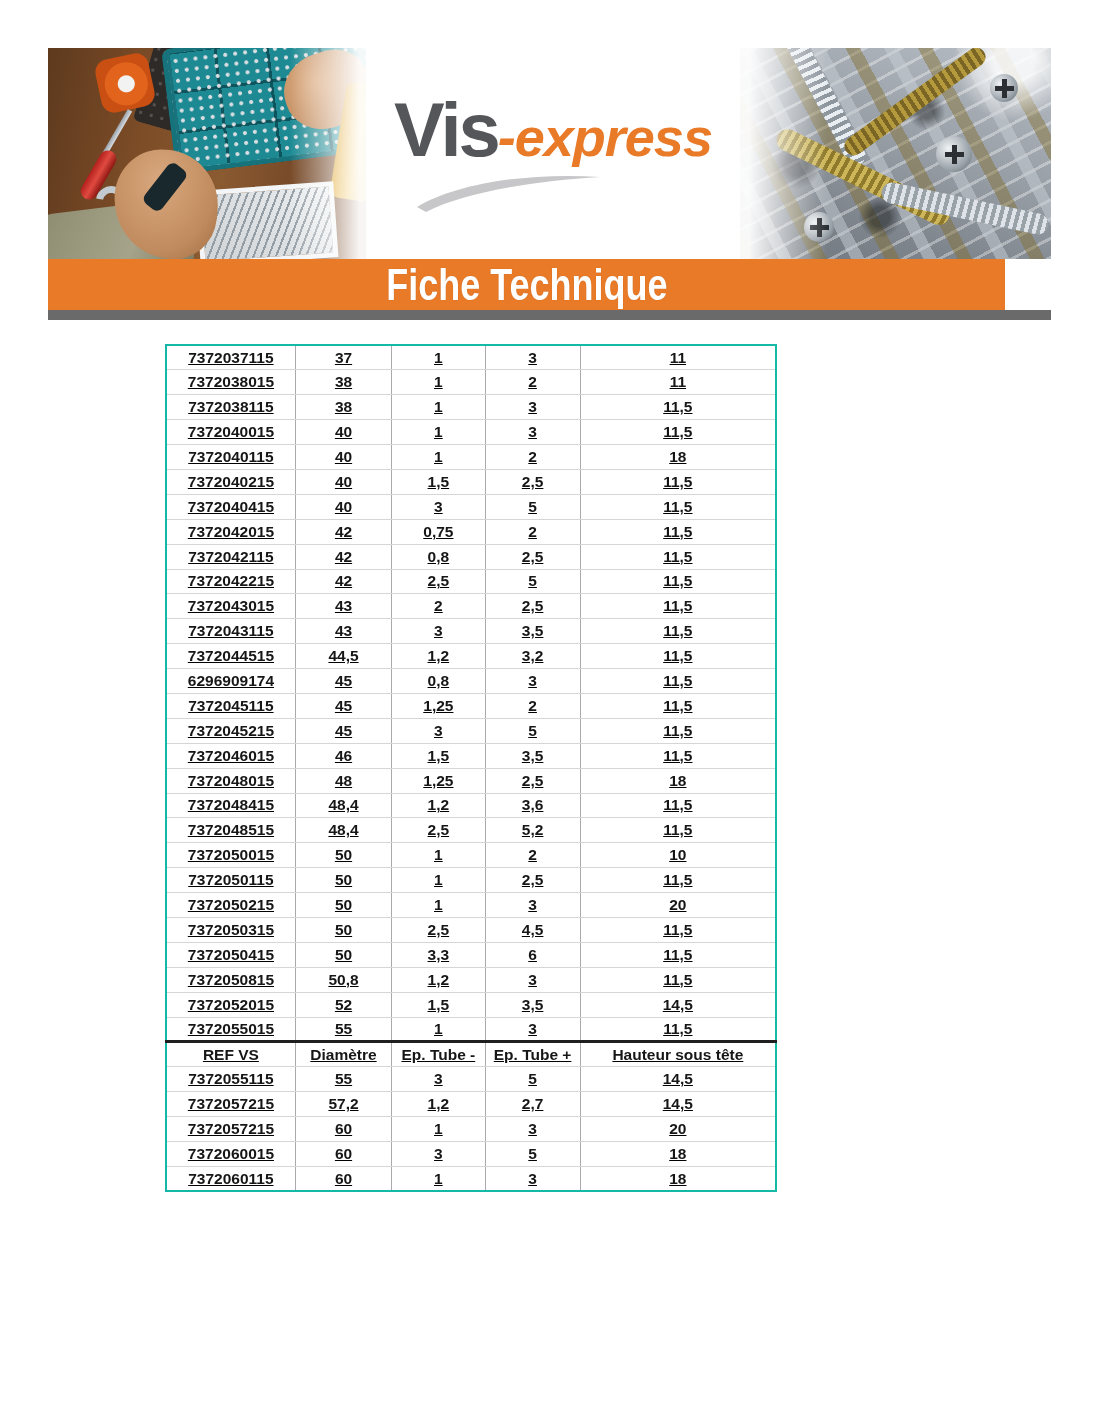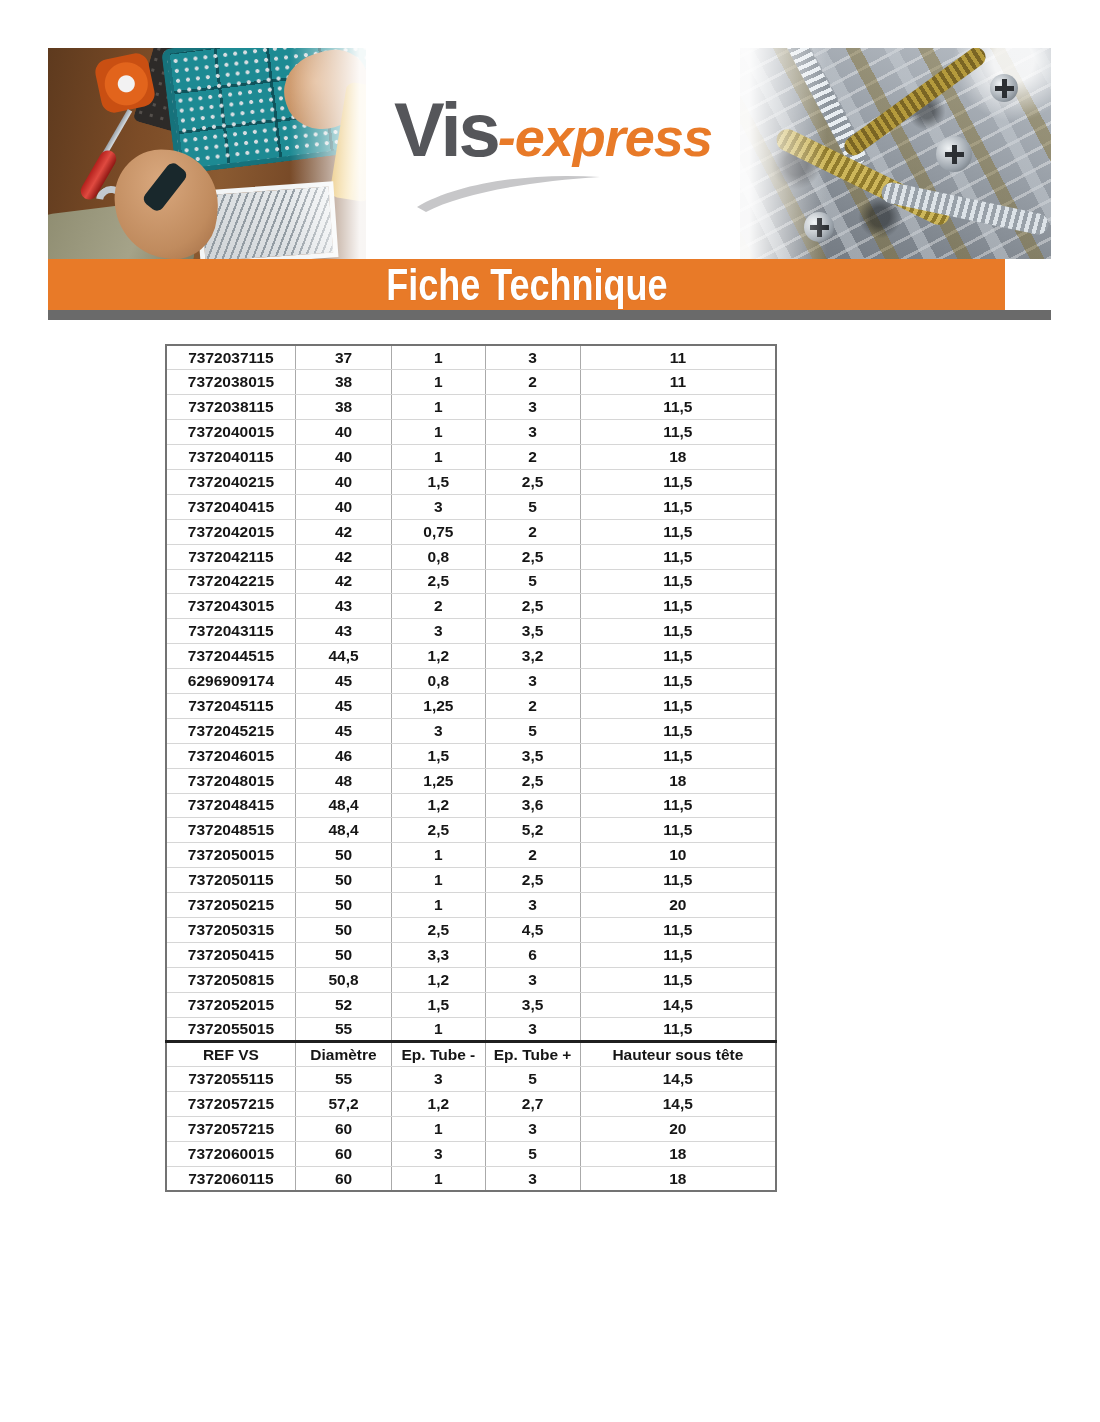--- a/index.html
+++ b/index.html
@@ -90,21 +90,21 @@
   
   .banner{position:absolute;left:48px;top:211px;width:957px;height:51px;background:var(--brand-orange,#e87a28);
     display:flex;align-items:center;justify-content:center;}
   .banner-text{color:#ffffff;font-weight:700;font-size:45px;line-height:1;transform:scaleX(.8);letter-spacing:0;
     text-shadow:0 0 1px rgba(120,60,10,.35);}
   .gray-strip{position:absolute;left:48px;top:262px;width:1003px;height:10px;background:var(--divider-gray,#6a6a6a);}
   .footer-bar{position:absolute;left:48px;top:1383px;width:997px;height:39px;background:var(--footer-gray,#58585a);}
 
   
   .table-wrap{position:absolute;left:165px;top:296px;width:612px;}
-  table.spec{width:100%;border-collapse:collapse;table-layout:fixed;border:2px solid #737373;}
+  table.spec{width:100%;border-collapse:collapse;table-layout:fixed;border:2px solid #14b8a6;text-decoration:underline;}
   table.spec td{
     height:24.9px;padding:0 2px;text-align:center;vertical-align:middle;
     font-size:15.5px;font-weight:700;color:var(--table-text,#161616);
     border-left:1px solid #aaaaaa;border-right:1px solid #aaaaaa;
     border-top:1px solid #d6d6d6;border-bottom:1px solid #d6d6d6;
     white-space:nowrap;overflow:hidden;
   }
   table.spec tr.header-row td{border-top:3px solid #1f1f1f;text-align:center;}
 </style>
 </head>

